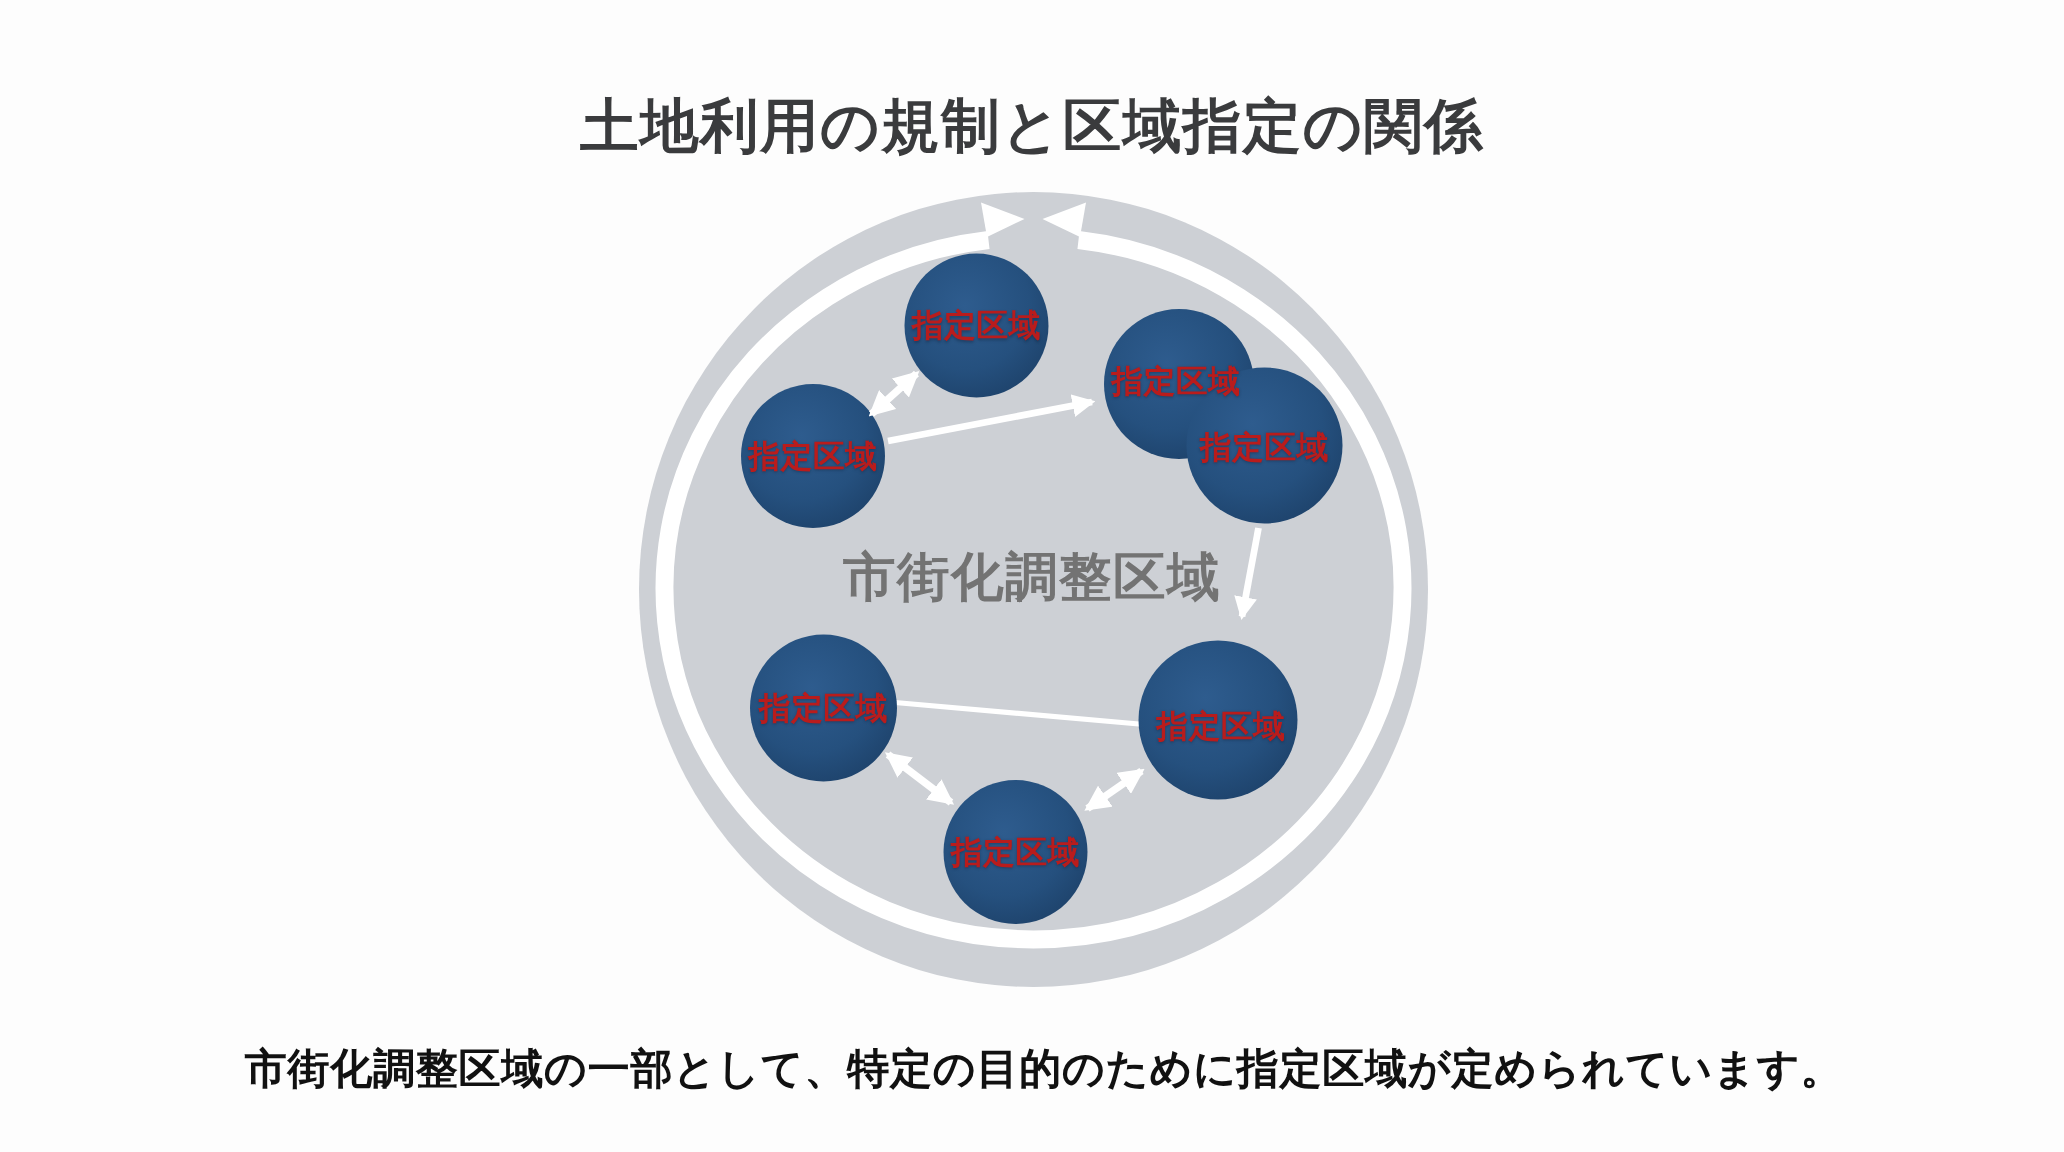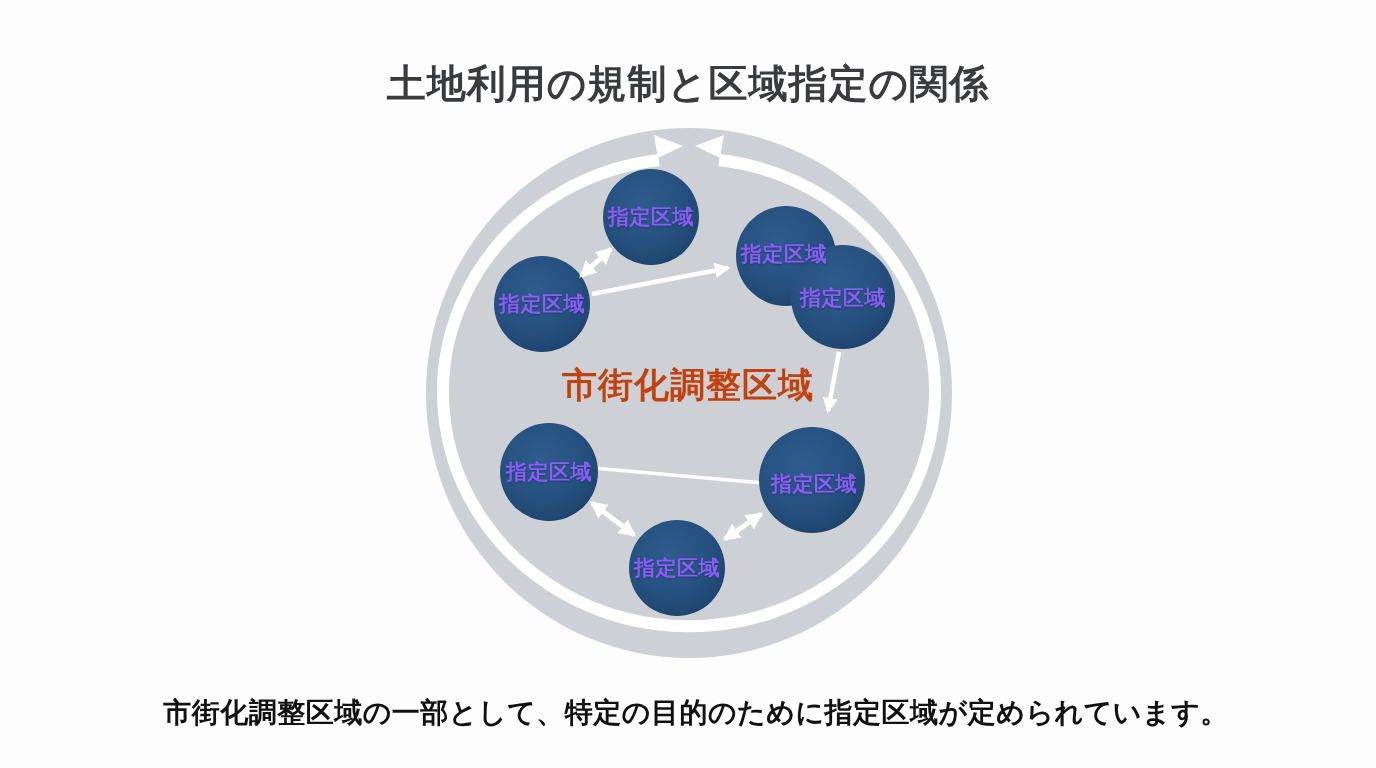--- a/index.html
+++ b/index.html
@@ -29,29 +29,29 @@
     letter-spacing: 1px;
     color: #3a3b3d;
   }
   .center-label {
     position: absolute;
     left: 688px; top: 385px;
     transform: translate(-50%, -50%);
     font-size: 35px;
     font-weight: 600;
     letter-spacing: 1px;
-    color: #c2410c;
+    color: #737373;
     white-space: nowrap;
   }
   .node-label {
     position: absolute;
     transform: translate(-50%, -50%);
     font-size: 21px;
     font-weight: 700;
-    color: #8b5cf6;
+    color: #b91c1c;
     white-space: nowrap;
     text-shadow: 0 1px 2px rgba(10,25,45,0.35);
     letter-spacing: 0.5px;
   }
   .caption {
     position: absolute;
     left: 16px; right: 0;
     top: 694px;
     text-align: center;
     font-size: 28px;

